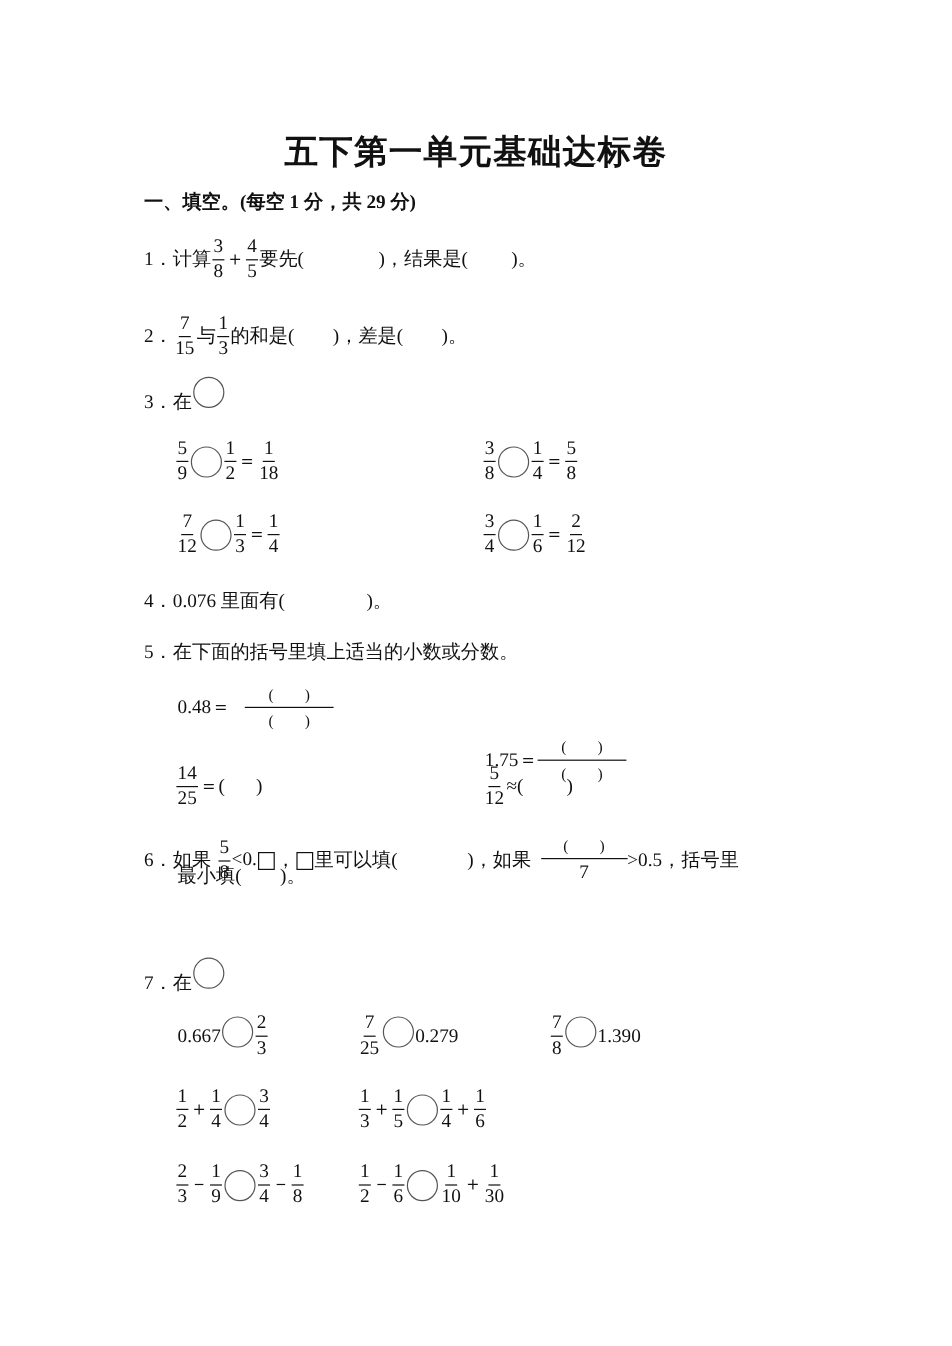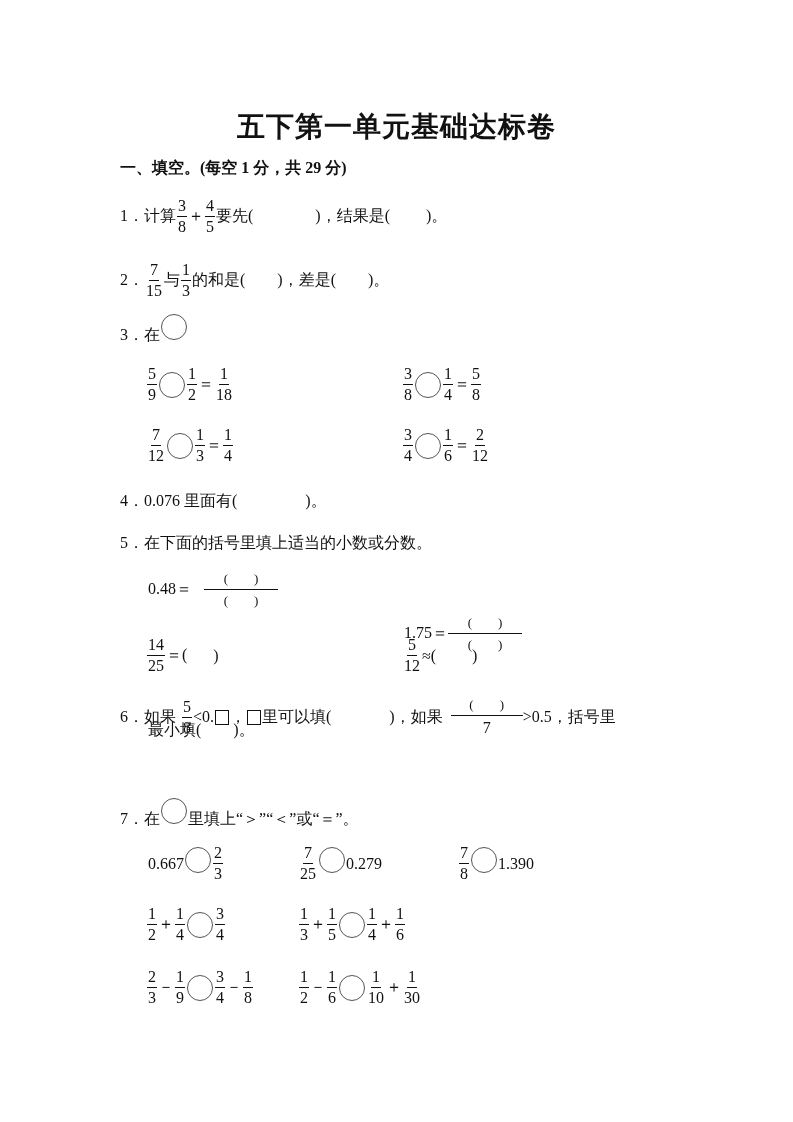--- a/index.html
+++ b/index.html
@@ -203,21 +203,20 @@
 <div class="abs line" style="left:148px; top:720px;">
   <span>最小填(</span>
   <span class="gap" style="width:32px"></span>
   <span>)。</span>
 </div>
 
 <div class="abs line" style="left:120px; top:806px;">
   <span>7．</span>
   <span>在</span>
   <span class="circle raised"></span>
-  <span>里填上“＞”“＜”或“＝”。</span>
 </div>
 
 <div class="abs line" style="left:148px; top:845px;">
   <span>0.667</span>
   <span class="circle" style="margin-top:-8px"></span>
   <span class="frac">
       <span class="num">2</span>
       <span class="den">3</span>
     </span>
 </div>

